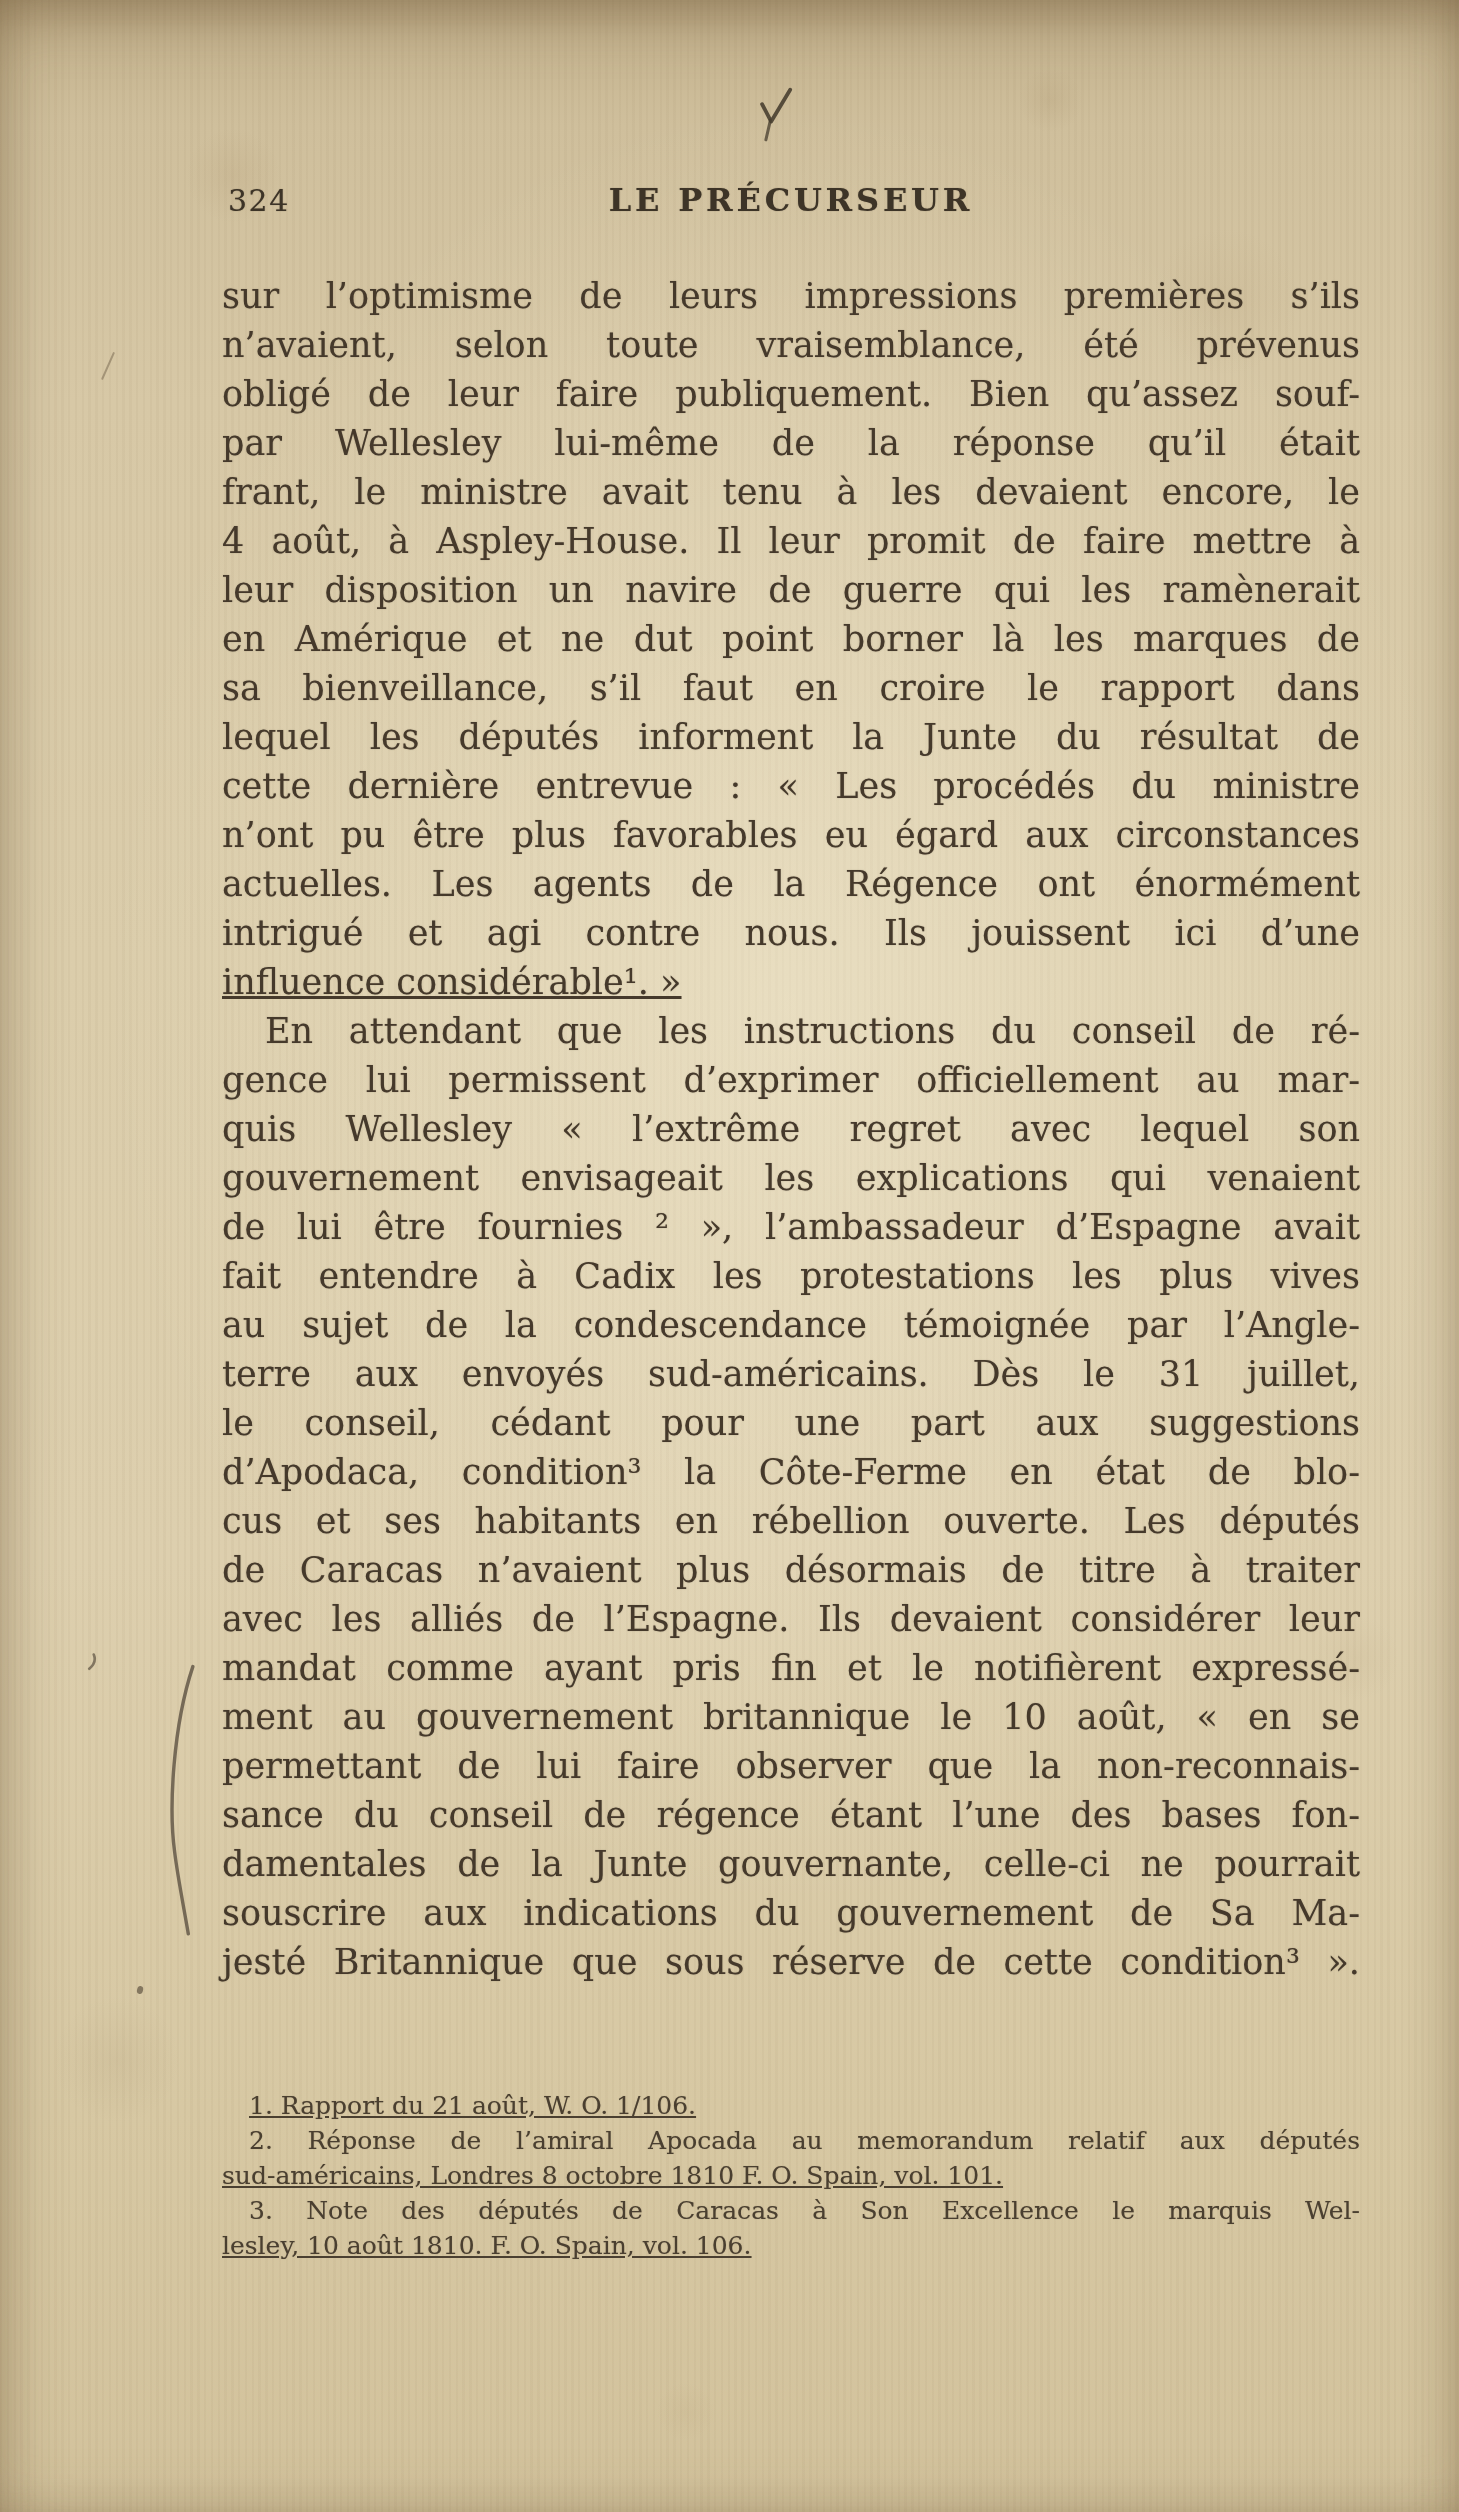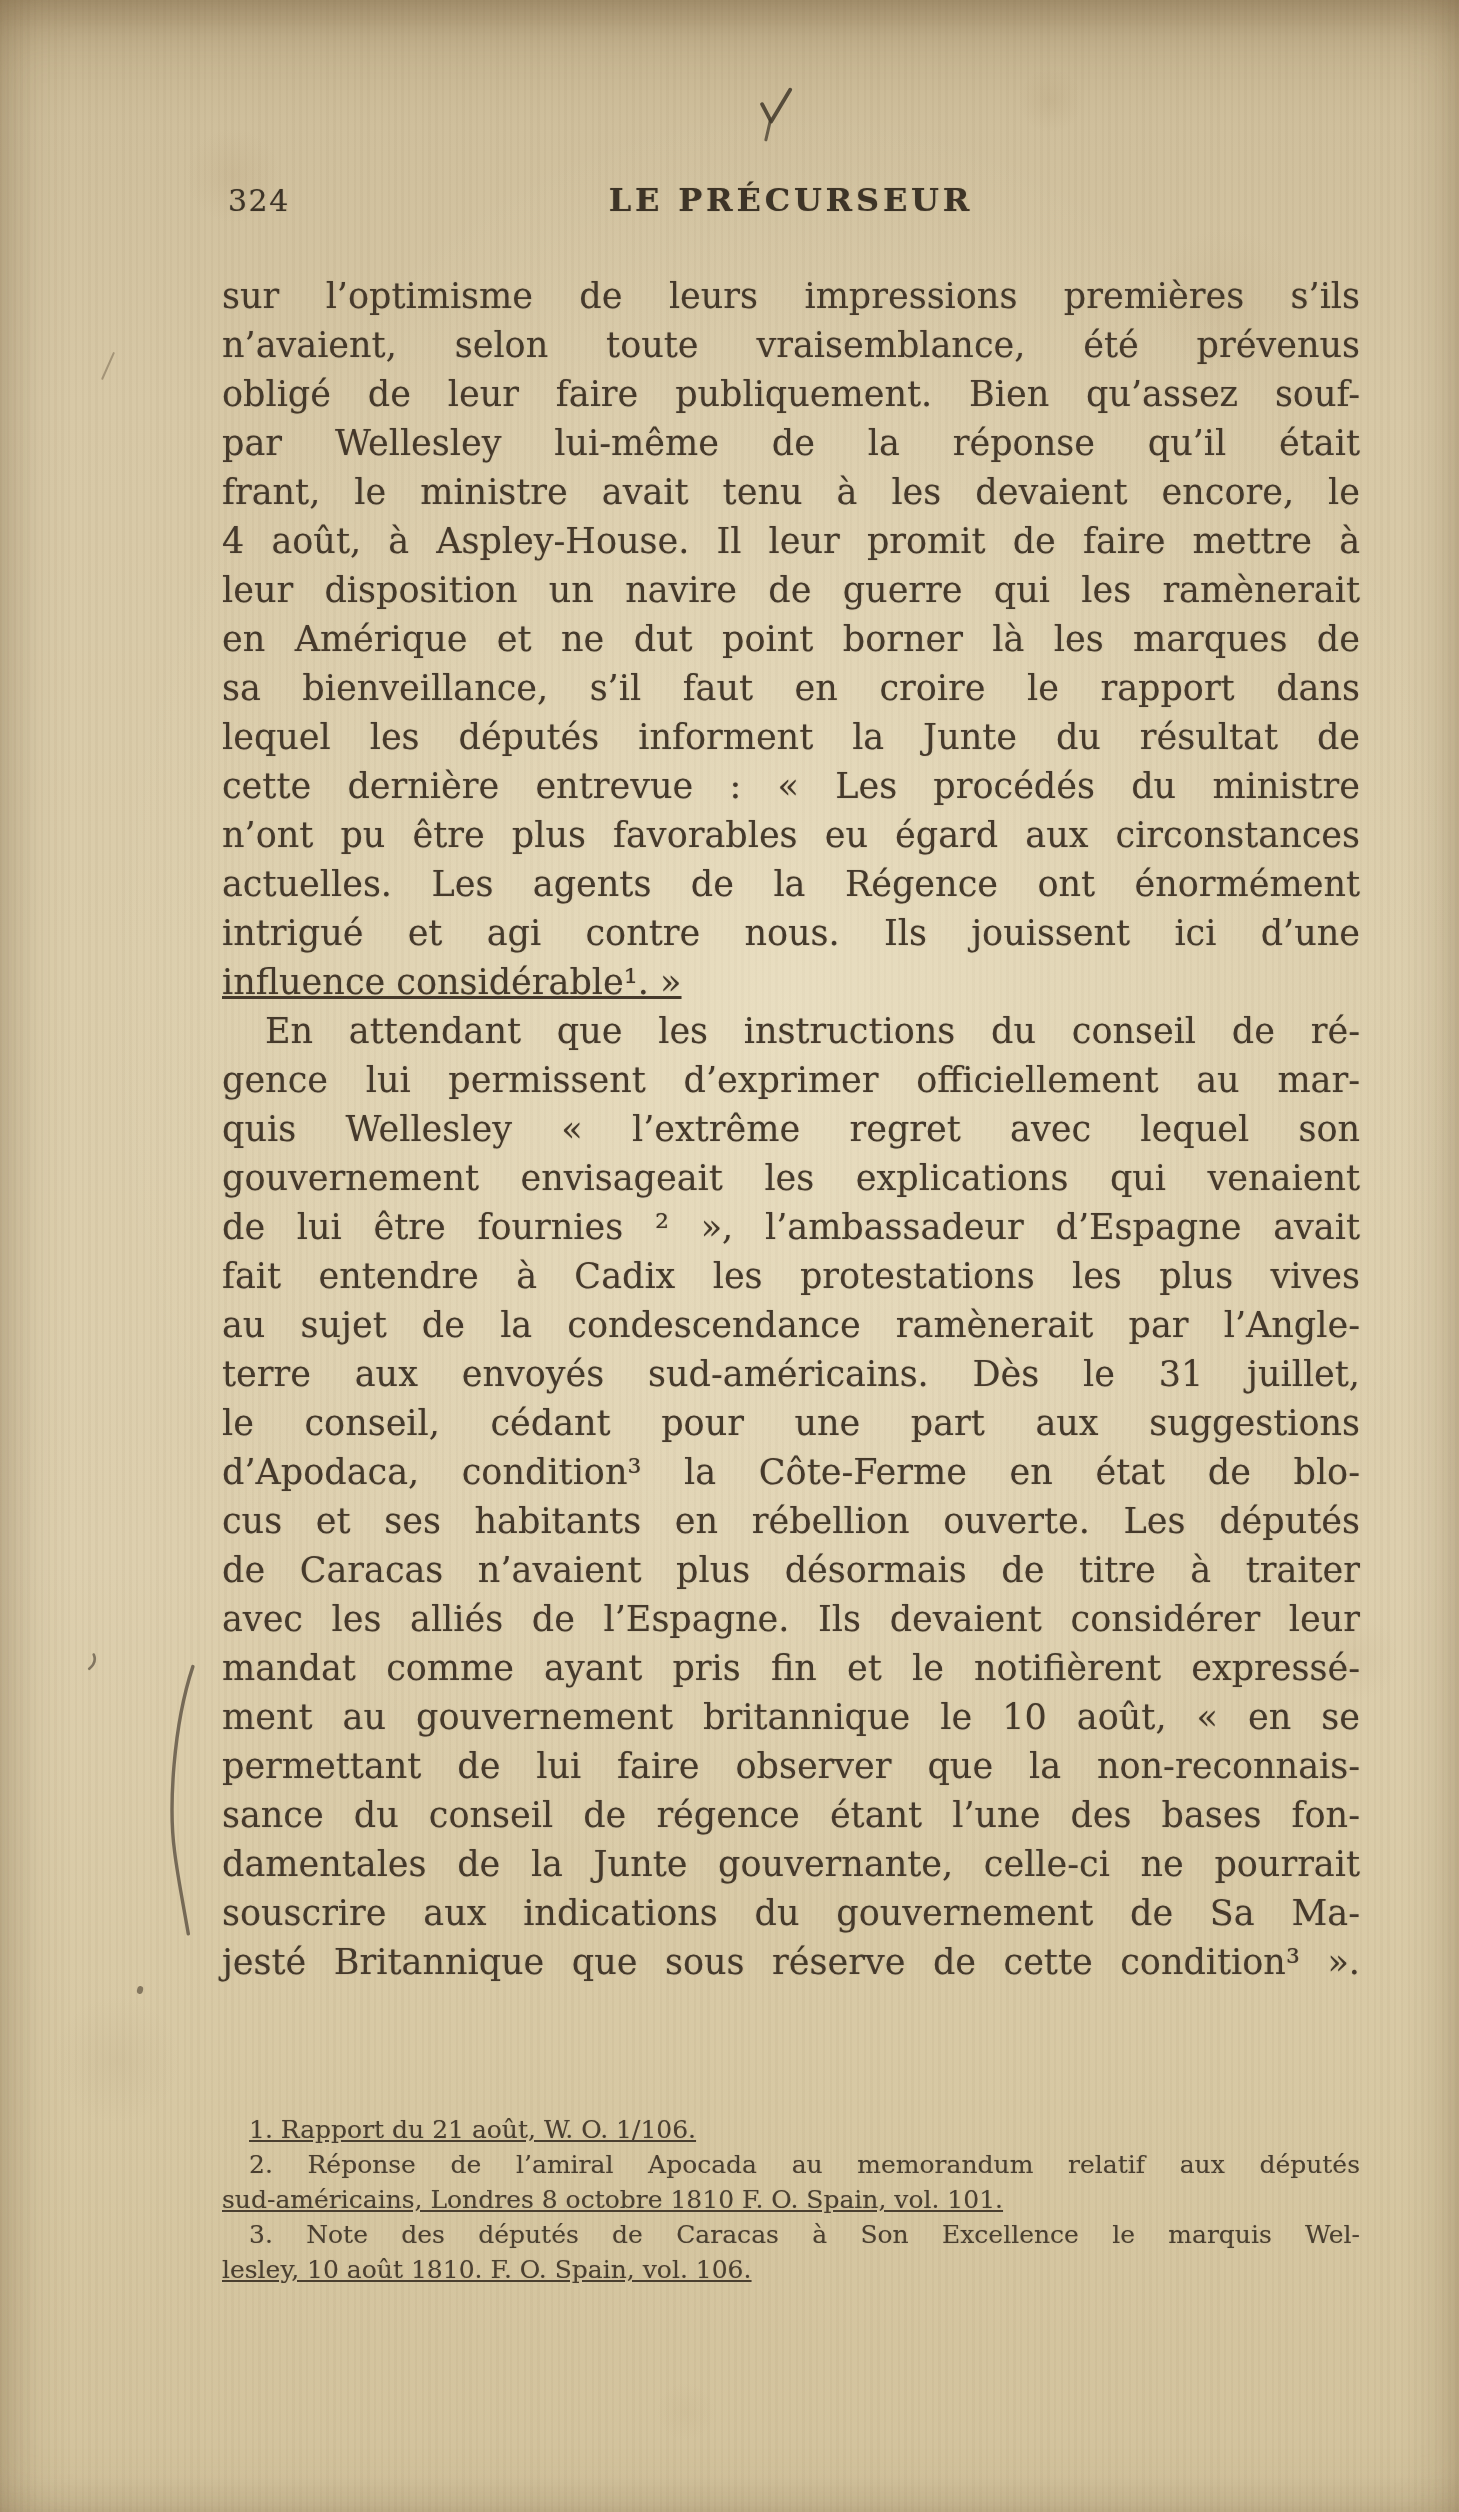--- a/index.html
+++ b/index.html
@@ -49,21 +49,20 @@
   }
   .body-text .line{
     height:49px;line-height:49px;
     text-align:justify;text-align-last:justify;
     white-space:normal;overflow:visible;
   }
   .footnotes-block{
     position:absolute;left:222px;top:2088px;width:1138px;
     font-size:25px;color:#4a3f30;
     text-shadow:0 0 1px rgba(74,63,48,0.35);
-    margin-top:24px;
   }
   .footnotes-block .fline{
     height:35px;line-height:35px;
     text-align:justify;text-align-last:justify;
   }
   .indent{text-indent:43px;}
   .findent{text-indent:27px;}
   .no-just{text-align-last:left !important;text-decoration:underline;}
   .pencil{position:absolute;pointer-events:none;}
   .pencil-dot{
@@ -106,21 +105,21 @@
       <div class="line">n’ont pu être plus favorables eu égard aux circonstances</div>
       <div class="line">actuelles. Les agents de la Régence ont énormément</div>
       <div class="line">intrigué et agi contre nous. Ils jouissent ici d’une</div>
       <div class="line no-just">influence considérable¹. »</div>
       <div class="line indent">En attendant que les instructions du conseil de ré-</div>
       <div class="line">gence lui permissent d’exprimer officiellement au mar-</div>
       <div class="line">quis Wellesley « l’extrême regret avec lequel son</div>
       <div class="line">gouvernement envisageait les explications qui venaient</div>
       <div class="line">de lui être fournies ² », l’ambassadeur d’Espagne avait</div>
       <div class="line">fait entendre à Cadix les protestations les plus vives</div>
-      <div class="line">au sujet de la condescendance ramènerait par l’Angle-</div>
+      <div class="line">au sujet de la condescendance témoignée par l’Angle-</div>
       <div class="line">terre aux envoyés sud-américains. Dès le 31 juillet,</div>
       <div class="line">le conseil, cédant pour une part aux suggestions</div>
       <div class="line">d’Apodaca, condition³ la Côte-Ferme en état de blo-</div>
       <div class="line">cus et ses habitants en rébellion ouverte. Les députés</div>
       <div class="line">de Caracas n’avaient plus désormais de titre à traiter</div>
       <div class="line">avec les alliés de l’Espagne. Ils devaient considérer leur</div>
       <div class="line">mandat comme ayant pris fin et le notifièrent expressé-</div>
       <div class="line">ment au gouvernement britannique le 10 août, « en se</div>
       <div class="line">permettant de lui faire observer que la non-reconnais-</div>
       <div class="line">sance du conseil de régence étant l’une des bases fon-</div>

